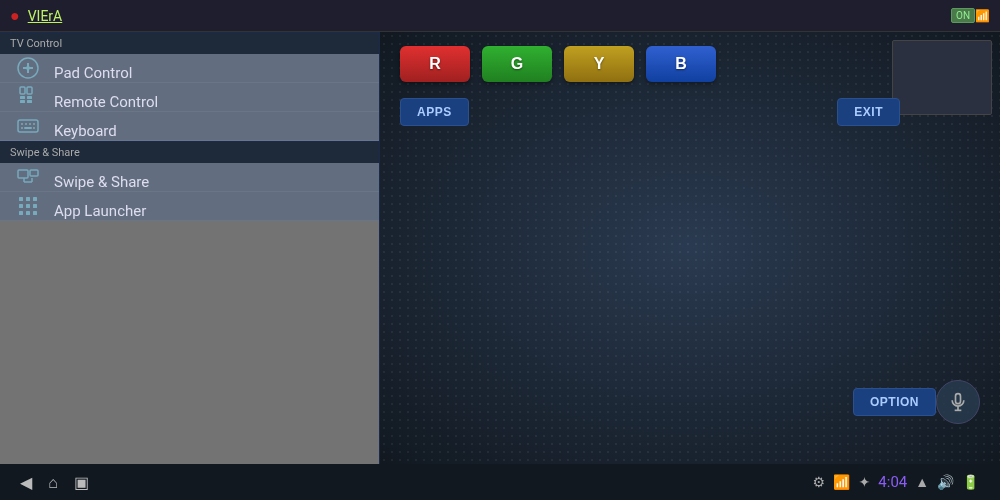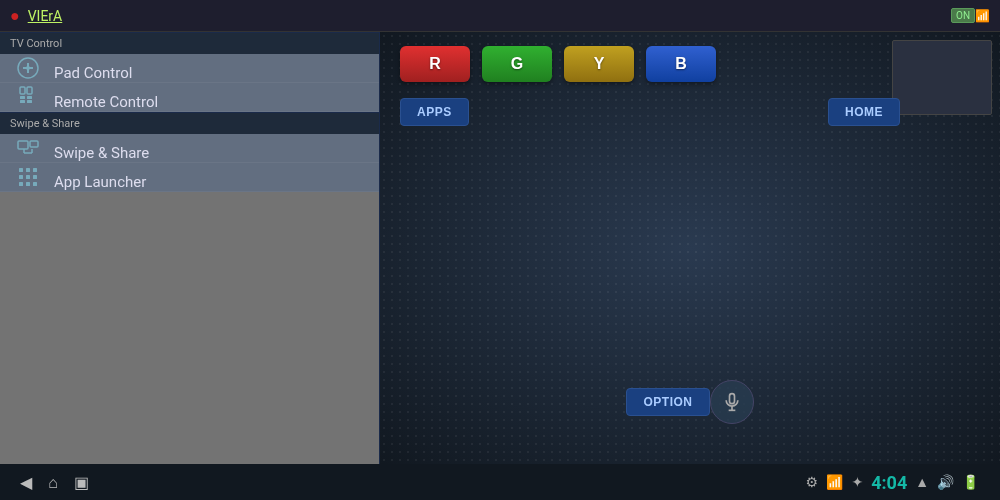--- a/index.html
+++ b/index.html
@@ -172,21 +172,21 @@
       letter-spacing: 0.5px;
     }
 
     
     .bottom-buttons {
       position: absolute;
       bottom: 40px;
       left: 20px;
       right: 20px;
       display: flex;
-      justify-content: center;
+      justify-content: flex-end;
       align-items: center;
       z-index: 1;
     }
     .mic-button {
       width: 44px;
       height: 44px;
       border-radius: 50%;
       background: rgba(40,60,80,0.8);
       border: 1px solid #446;
       display: flex;
@@ -257,20 +257,35 @@
           <rect x="4" y="11" width="5" height="3" rx="0.5" fill="#7ab"></rect>
           <rect x="4" y="15" width="5" height="3" rx="0.5" fill="#7ab"></rect>
           <rect x="11" y="2" width="5" height="7" rx="1" fill="none" stroke="#7ab" stroke-width="1.5"></rect>
           <rect x="11" y="11" width="5" height="3" rx="0.5" fill="#7ab"></rect>
           <rect x="11" y="15" width="5" height="3" rx="0.5" fill="#7ab"></rect>
         </svg>
       </span>
       <span>Remote Control</span>
     </div>
 
+    <div class="nav-item">
+      <span class="nav-icon">
+        <svg viewBox="0 0 24 24" fill="none" stroke="#7ab" stroke-width="1.5" xmlns="http://www.w3.org/2000/svg">
+          <rect x="2" y="6" width="20" height="12" rx="2"></rect>
+          <line x1="6" y1="10" x2="6" y2="10" stroke-width="2" stroke-linecap="round"></line>
+          <line x1="10" y1="10" x2="10" y2="10" stroke-width="2" stroke-linecap="round"></line>
+          <line x1="14" y1="10" x2="14" y2="10" stroke-width="2" stroke-linecap="round"></line>
+          <line x1="18" y1="10" x2="18" y2="10" stroke-width="2" stroke-linecap="round"></line>
+          <line x1="6" y1="14" x2="6" y2="14" stroke-width="2" stroke-linecap="round"></line>
+          <line x1="18" y1="14" x2="18" y2="14" stroke-width="2" stroke-linecap="round"></line>
+          <line x1="9" y1="14" x2="15" y2="14" stroke-width="2" stroke-linecap="round"></line>
+        </svg>
+      </span>
+      <span>Keyboard</span>
+    </div>
 
 
     <div class="section-header">Swipe &amp; Share</div>
 
     <div class="nav-item">
       <span class="nav-icon">
         <svg viewBox="0 0 24 24" fill="none" stroke="#7ab" stroke-width="1.5" xmlns="http://www.w3.org/2000/svg">
           <rect x="2" y="5" width="10" height="8" rx="1"></rect>
           <rect x="14" y="5" width="8" height="6" rx="1"></rect>
           <path d="M8 13v4M8 17h8M16 13v4" stroke="#7ab"></path>
@@ -307,21 +322,21 @@
 
     <div class="color-buttons">
       <button class="color-btn btn-red">R</button>
       <button class="color-btn btn-green">G</button>
       <button class="color-btn btn-yellow">Y</button>
       <button class="color-btn btn-blue">B</button>
     </div>
 
     <div class="func-buttons">
       <button class="func-btn">APPS</button>
-      <button class="func-btn">HOME</button>
+      <button class="func-btn">EXIT</button>
     </div>
 
     <div class="bottom-buttons">
       <button class="func-btn">OPTION</button>
       <div class="mic-button">
         <svg width="20" height="20" viewBox="0 0 24 24" fill="none" stroke="#aaa" stroke-width="2">
           <rect x="9" y="2" width="6" height="12" rx="3"></rect>
           <path d="M5 10a7 7 0 0 0 14 0"></path>
           <line x1="12" y1="17" x2="12" y2="22"></line>
           <line x1="8" y1="22" x2="16" y2="22"></line>
@@ -334,18 +349,18 @@
 </div>
 
 <div class="bottom-bar">
   <span class="nav-btn">◀</span>
   <span class="nav-btn">⌂</span>
   <span class="nav-btn">▣</span>
   <div class="status-area">
     <span class="status-icon">⚙</span>
     <span class="status-icon">📶</span>
     <span class="status-icon">✦</span>
-    <span style="color:#14b8a6;font-weight:bold;font-size:18px;">4:04</span>
+    <span style="color:#8b5cf6;font-weight:normal;font-size:15px;">4:04</span>
     <span class="status-icon">▲</span>
     <span class="status-icon">🔊</span>
     <span class="status-icon">🔋</span>
   </div>
 </div>
 
 </body></html>

